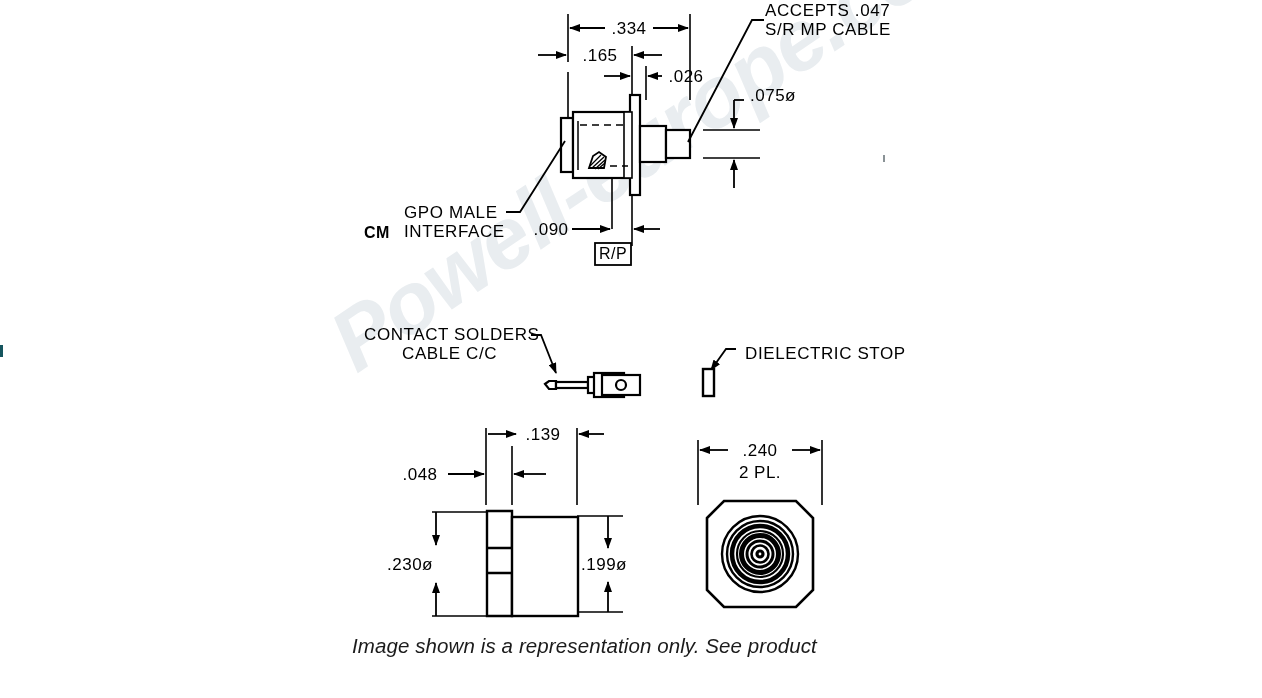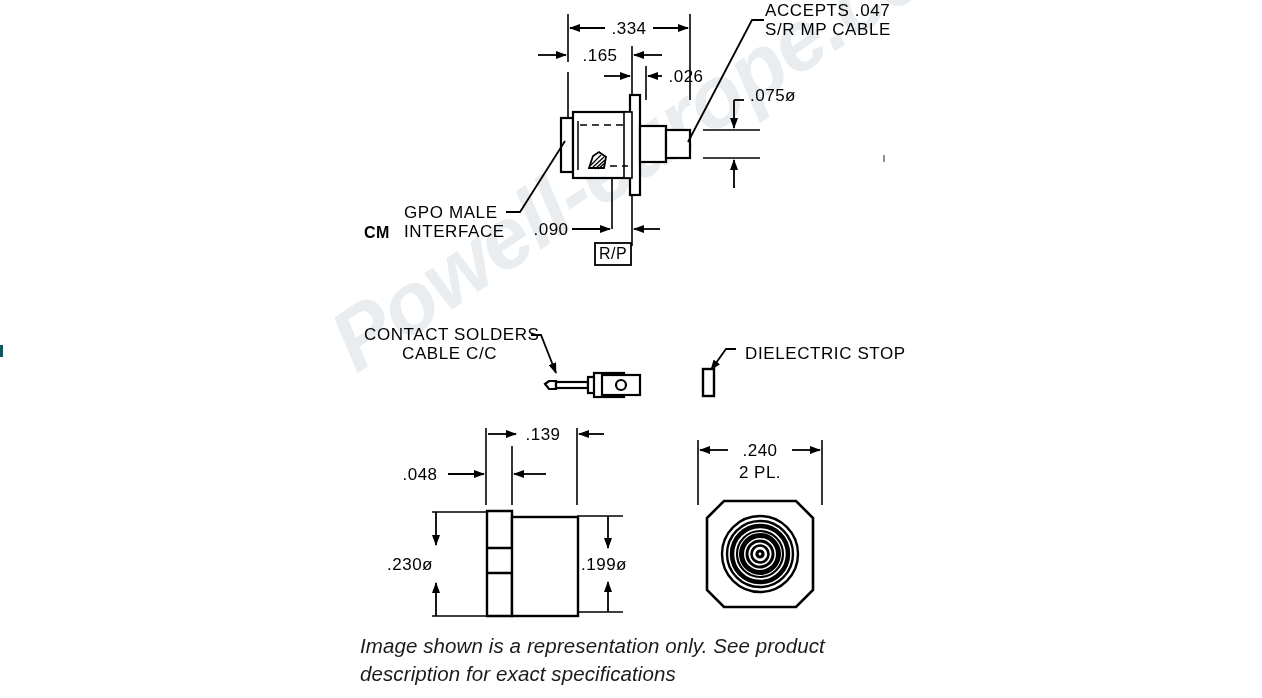--- a/index.html
+++ b/index.html
@@ -50,21 +50,21 @@
     fill: #000000;
   }
   .rp-text {
     font-family: "Liberation Sans", sans-serif;
     font-size: 16px;
     letter-spacing: 0.5px;
     fill: #000000;
   }
   .caption {
     position: absolute;
-    left: 360px;
+    left: 352px;
     top: 632px;
     width: 560px;
     font-family: "Liberation Sans", sans-serif;
     font-size: 20.5px;
     font-style: italic;
     line-height: 28px;
     color: #1b1b1b;
     letter-spacing: 0.1px;
   }
   .watermark {
@@ -305,16 +305,15 @@
         <circle cx="760" cy="554" r="18.5" stroke-width="5"></circle>
         <circle cx="760" cy="554" r="13" stroke-width="3"></circle>
         <circle cx="760" cy="554" r="8.5" stroke-width="2.6"></circle>
         <circle cx="760" cy="554" r="3" stroke-width="3.2"></circle>
       </g>
     </g>
   </svg>
 
   <div class="caption">
     <div>Image shown is a representation only. See product</div>
-    <div>description for exact specifications</div>
   </div>
 
 </div>
 
 </body></html>

